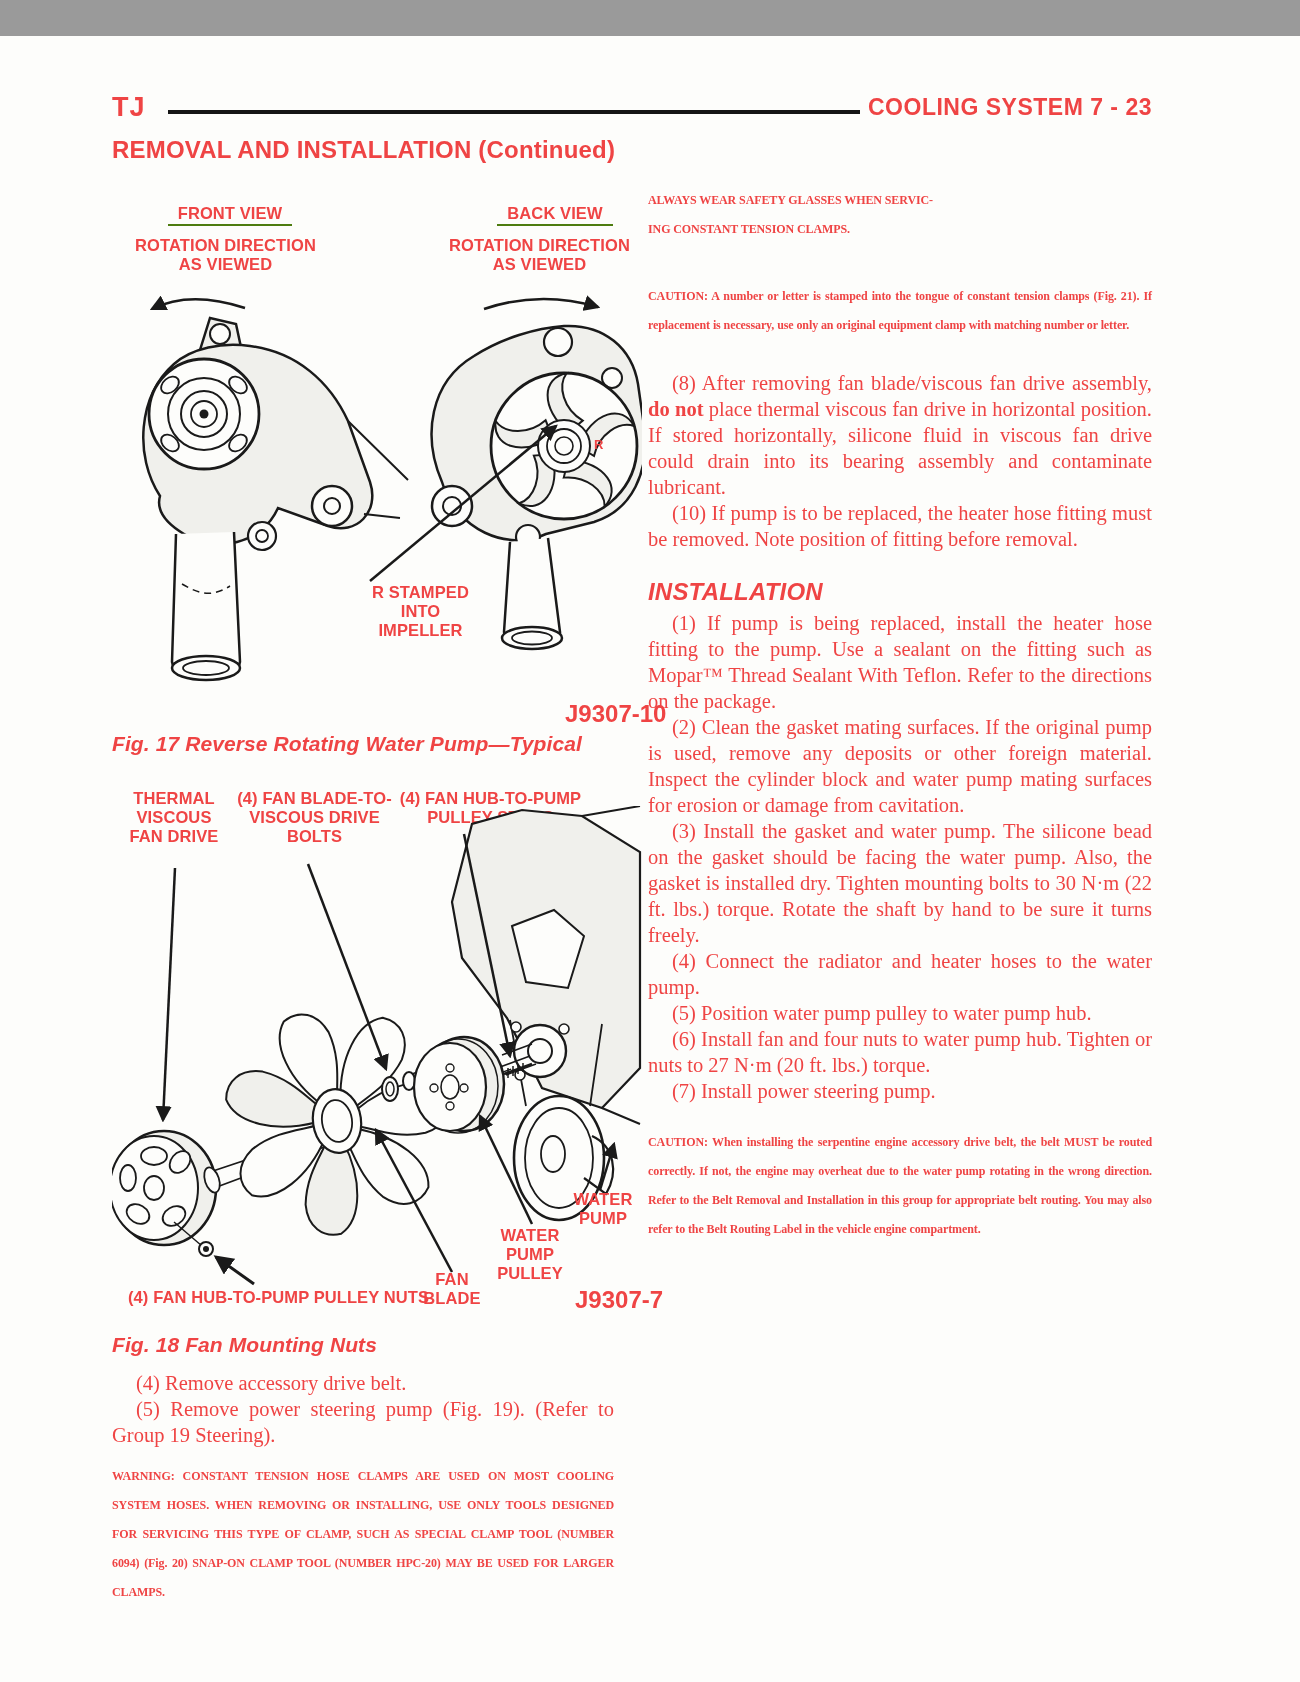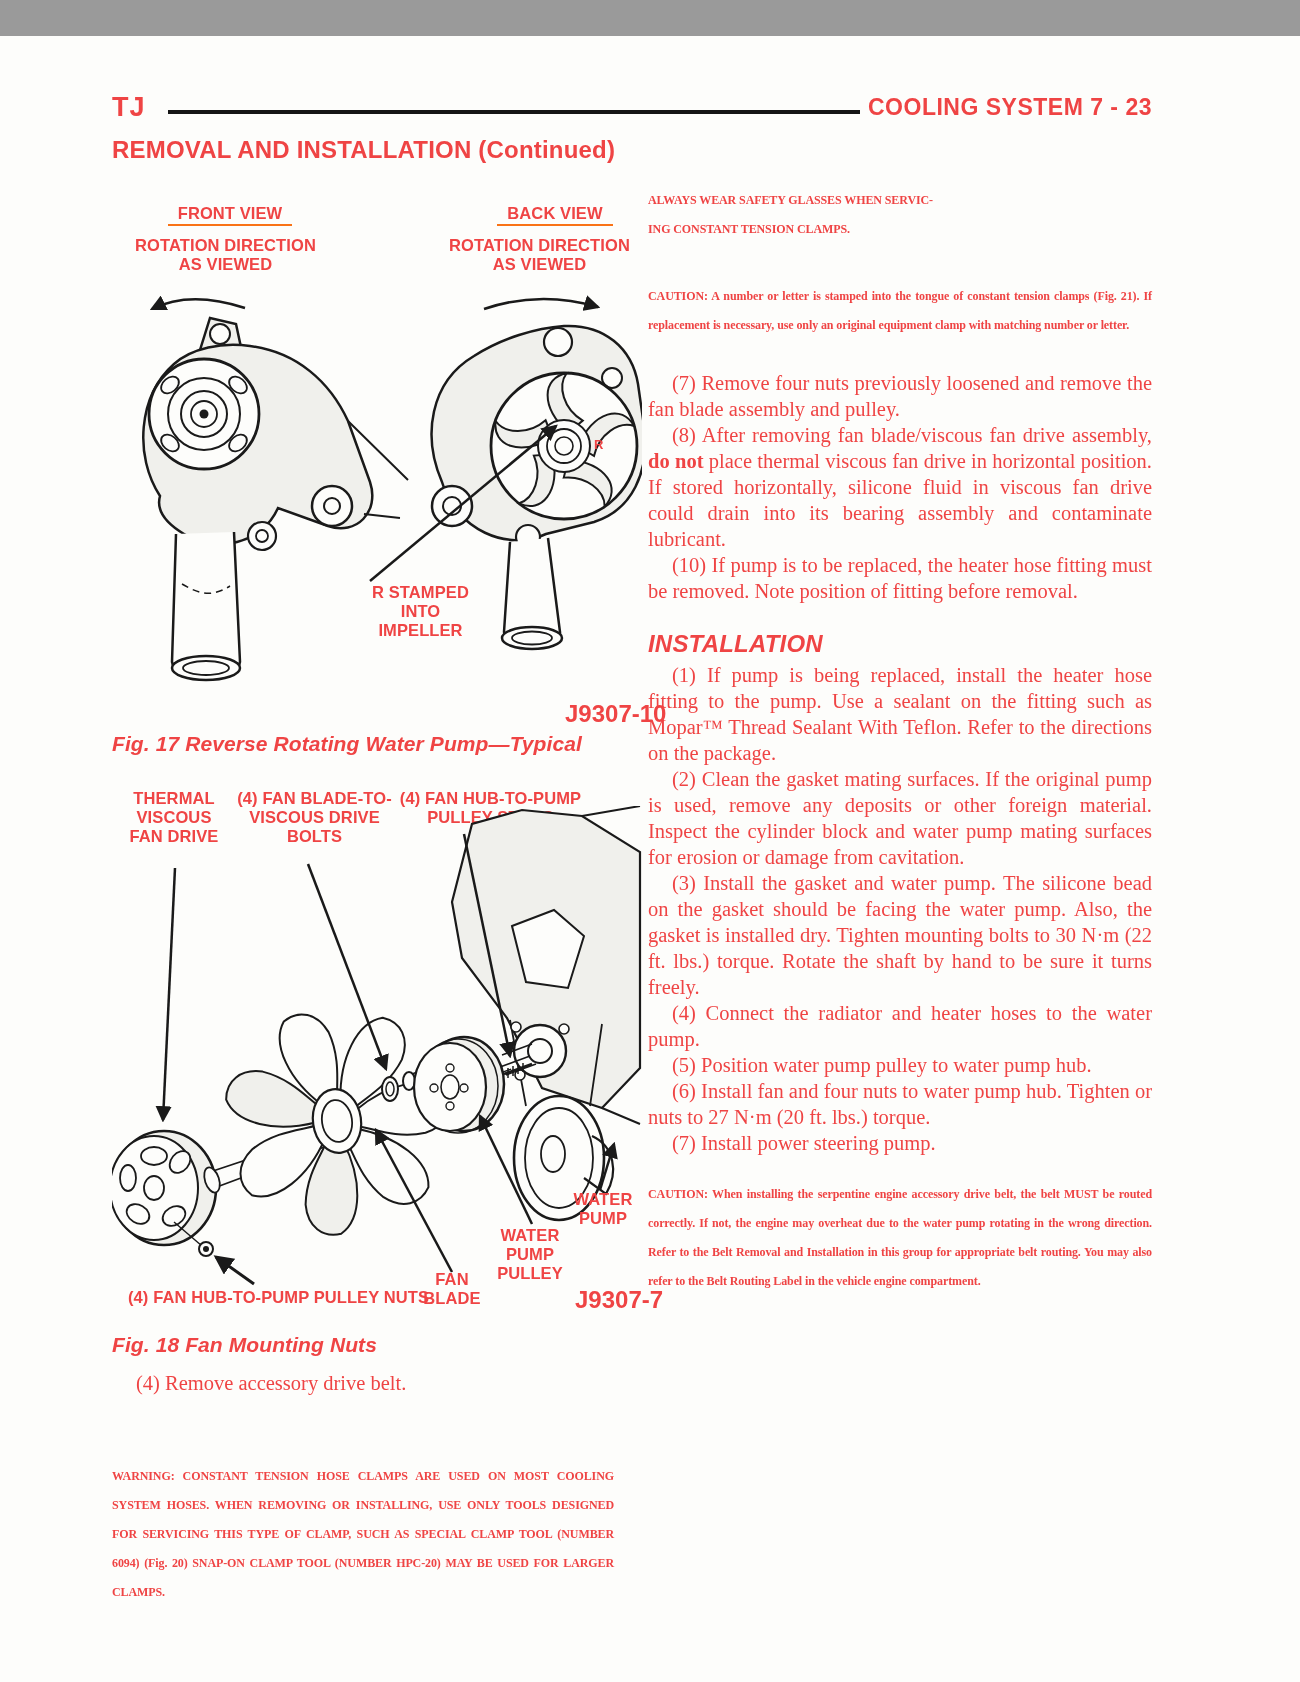--- a/index.html
+++ b/index.html
@@ -17,21 +17,21 @@
   .model{font-family:"Liberation Sans",sans-serif;font-weight:700;font-size:27px;letter-spacing:1px;}
   .hdr-right{font-family:"Liberation Sans",sans-serif;font-weight:700;font-size:23px;letter-spacing:.5px;white-space:nowrap;}
   .hdr-rule{background:#151515;height:4px;}
   .page-title{font-family:"Liberation Sans",sans-serif;font-weight:700;font-size:24px;letter-spacing:.2px;}
   
   .fig-label{
     font-family:"Liberation Sans",sans-serif;font-weight:700;
     font-size:16.5px;line-height:19px;text-align:center;white-space:pre-line;letter-spacing:.1px;
   }
   .fig-label.left{text-align:left;white-space:nowrap;}
-  .uline{border-bottom:2px solid #f97316;padding:0 10px 1px 10px;display:inline-block;}
+  .uline{border-bottom:2px solid #4d7c0f;padding:0 10px 1px 10px;display:inline-block;}
   .fig-code{font-family:"Liberation Sans",sans-serif;font-weight:700;font-size:24px;}
   .fig-caption{
     font-family:"Liberation Sans",sans-serif;font-weight:700;font-style:italic;
     font-size:21px;text-align:left;letter-spacing:.1px;
   }
   
   .serif-col p{margin:0;text-indent:24px;font-size:20.5px;line-height:26px;text-align:justify;}
   .sans-para{
     font-family:Liberation Serif, serif;font-weight:700;
     font-size:12px;line-height:29px;text-align:justify;letter-spacing:-.1px;margin:0;
@@ -254,30 +254,30 @@
 PUMP
 PULLEY</div>
   <div class="abs fig-label" style="left:407px;top:1234px;width:90px;">FAN
 BLADE</div>
   <div class="abs fig-label left" style="left:128px;top:1252px;">(4) FAN HUB-TO-PUMP PULLEY NUTS</div>
   <div class="abs fig-code" style="left:575px;top:1250px;">J9307-7</div>
   <div class="abs fig-caption" style="left:112px;top:1297px;width:530px;">Fig. 18 Fan Mounting Nuts</div>
 
   <div class="abs serif-col" style="left:112px;top:1334px;width:502px;">
     <p>(4) Remove accessory drive belt.</p>
+    <p>(5) Remove power steering pump (Fig. 19). (Refer to Group 19 Steering).</p>
   </div>
   <p class="abs sans-para" style="left:112px;top:1426px;width:502px;">WARNING: CONSTANT TENSION HOSE CLAMPS ARE USED ON MOST COOLING SYSTEM HOSES. WHEN REMOVING OR INSTALLING, USE ONLY TOOLS DESIGNED FOR SERVICING THIS TYPE OF CLAMP, SUCH AS SPECIAL CLAMP TOOL (NUMBER 6094) (Fig. 20) SNAP-ON CLAMP TOOL (NUMBER HPC-20) MAY BE USED FOR LARGER CLAMPS.</p>
 
   <div class="abs" style="left:648px;top:150px;width:504px;">
     <p class="sans-para prewrap">ALWAYS WEAR SAFETY GLASSES WHEN SERVIC-
 ING CONSTANT TENSION CLAMPS.</p>
     <p class="sans-para" style="margin-top:38px;">CAUTION: A number or letter is stamped into the tongue of constant tension clamps (Fig. 21). If replacement is necessary, use only an original equipment clamp with matching number or letter.</p>
 
     <div class="serif-col" style="margin-top:30px;">
-      <p>(7) Remove four nuts previously loosened and remove the fan blade assembly and pulley.</p>
       <p><span>(8) After removing fan blade/viscous fan drive assembly, </span><b>do not</b><span> place thermal viscous fan drive in horizontal position. If stored horizontally, silicone fluid in viscous fan drive could drain into its bearing assembly and contaminate lubricant.</span></p>
       <p>(10) If pump is to be replaced, the heater hose fitting must be removed. Note position of fitting before removal.</p>
     </div>
 
     <p class="sec-head" style="margin-top:26px;">INSTALLATION</p>
 
     <div class="serif-col" style="margin-top:4px;">
       <p>(1) If pump is being replaced, install the heater hose fitting to the pump. Use a sealant on the fitting such as Mopar™ Thread Sealant With Teflon. Refer to the directions on the package.</p>
       <p>(2) Clean the gasket mating surfaces. If the original pump is used, remove any deposits or other foreign material. Inspect the cylinder block and water pump mating surfaces for erosion or damage from cavitation.</p>
       <p>(3) Install the gasket and water pump. The silicone bead on the gasket should be facing the water pump. Also, the gasket is installed dry. Tighten mounting bolts to 30 N·m (22 ft. lbs.) torque. Rotate the shaft by hand to be sure it turns freely.</p>

